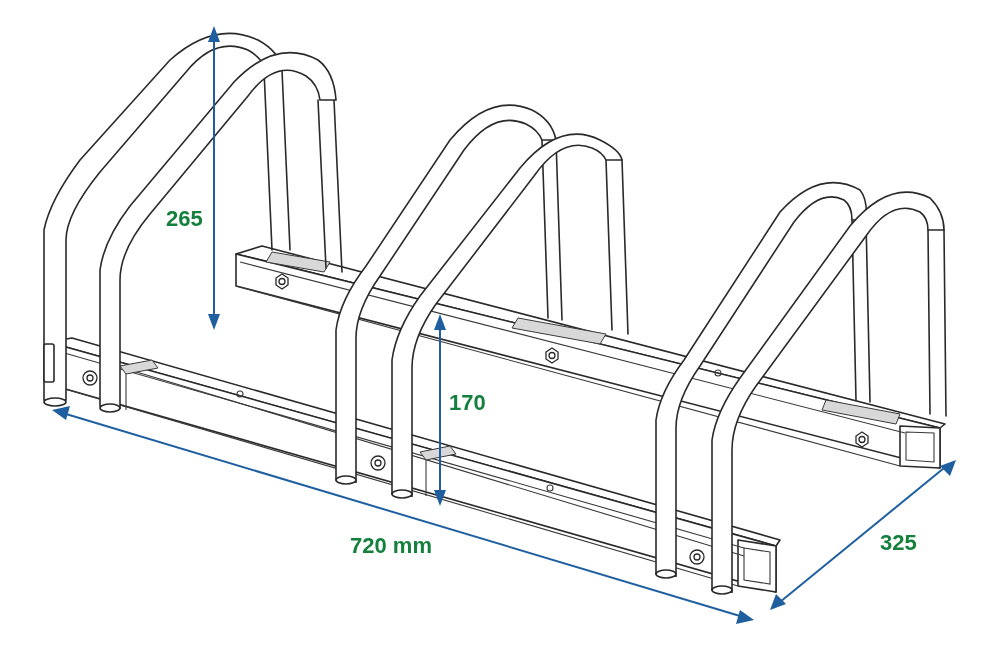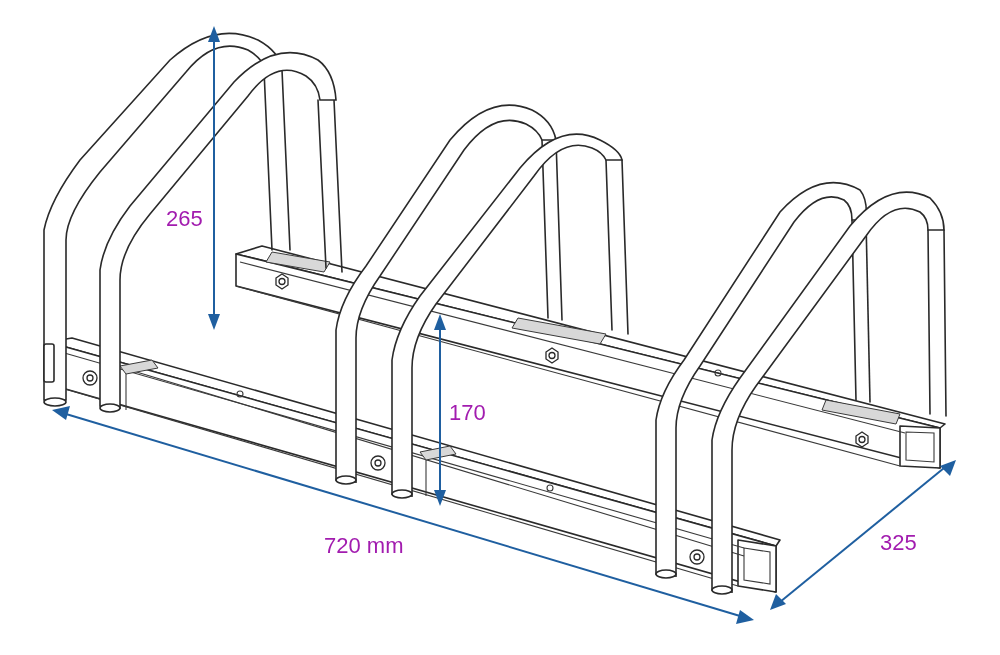--- a/index.html
+++ b/index.html
@@ -52,22 +52,22 @@
   .dim-line {
     stroke: #1f5fa0;
     stroke-width: 2;
     fill: none;
   }
   .dim-head {
     fill: #1f5fa0;
   }
   .dim-label {
     position: absolute;
-    color: #a21caf;
-    font-weight: normal;
+    color: #15803d;
+    font-weight: bold;
     font-size: 22px;
     font-family: "Liberation Sans", sans-serif;
     white-space: nowrap;
     line-height: 1;
   }
   .nut {
     fill: #ffffff;
     stroke: #2a2a2a;
     stroke-width: 1.3;
   }
@@ -194,15 +194,15 @@
     <polygon class="dim-head" points="754,620 736,624 740,610"></polygon>
   </g>
   <g>
     <line class="dim-line" x1="780" y1="602" x2="944" y2="468"></line>
     <polygon class="dim-head" points="770,610 776,594 786,604"></polygon>
     <polygon class="dim-head" points="956,460 950,476 940,466"></polygon>
   </g>
 </svg>
 
 <div class="dim-label" style="left:166px; top:208px;">265</div>
-<div class="dim-label" style="left:449px; top:402px;">170</div>
-<div class="dim-label" style="left:324px; top:535px;">720 mm</div>
+<div class="dim-label" style="left:449px; top:392px;">170</div>
+<div class="dim-label" style="left:350px; top:535px;">720 mm</div>
 <div class="dim-label" style="left:880px; top:532px;">325</div>
 
 </body></html>

